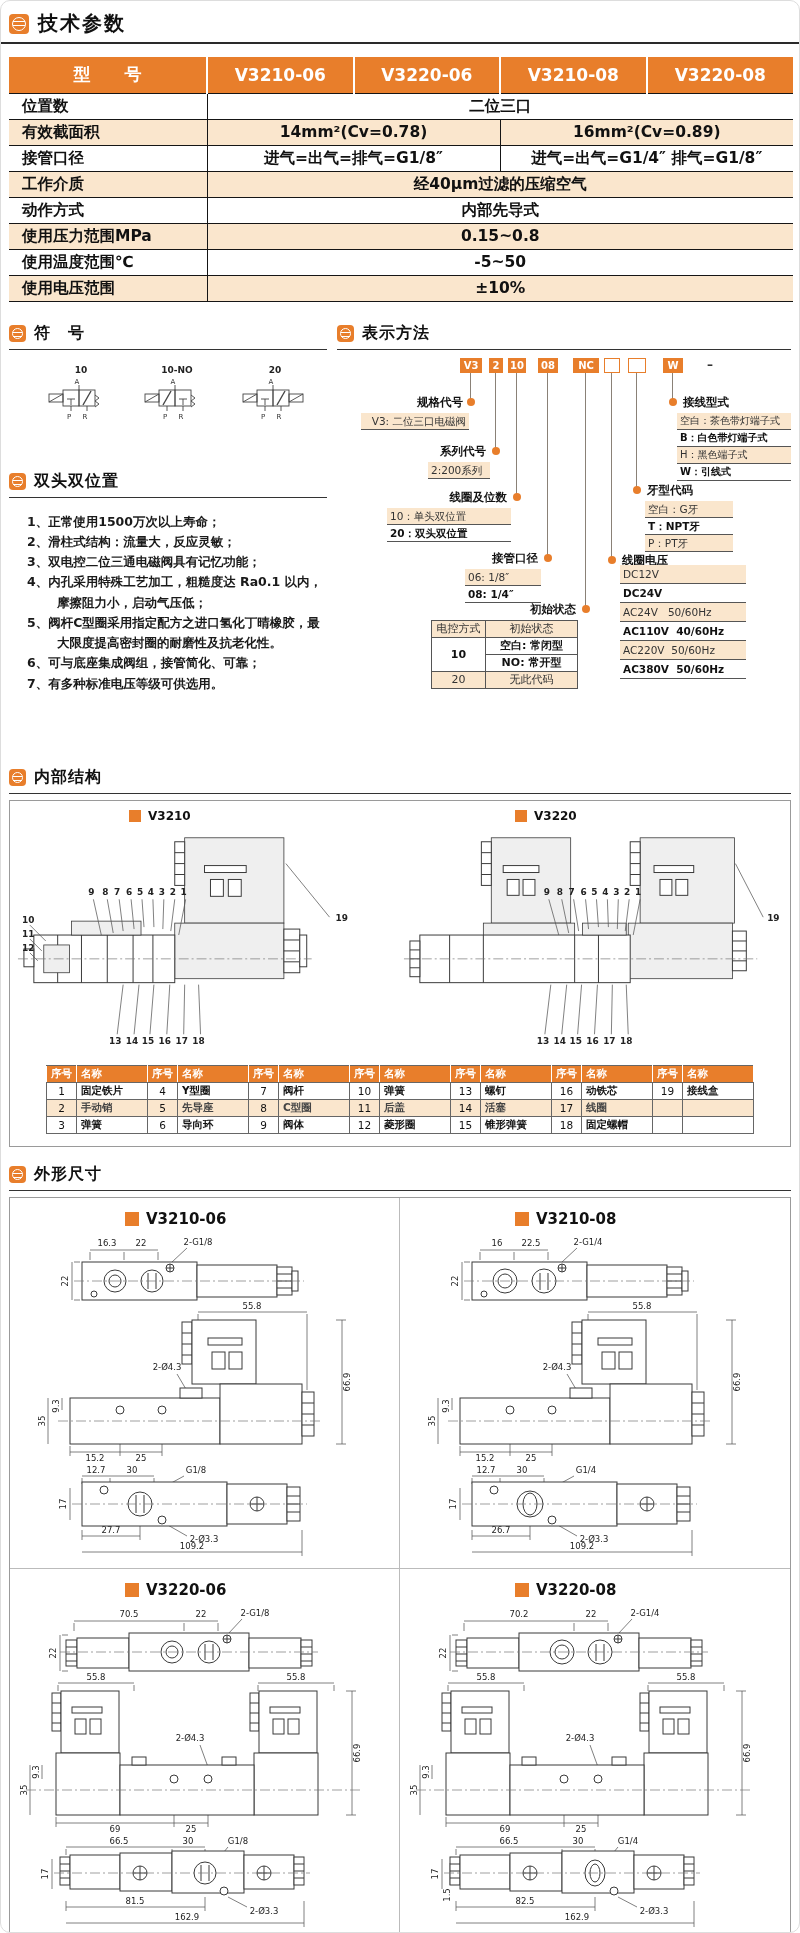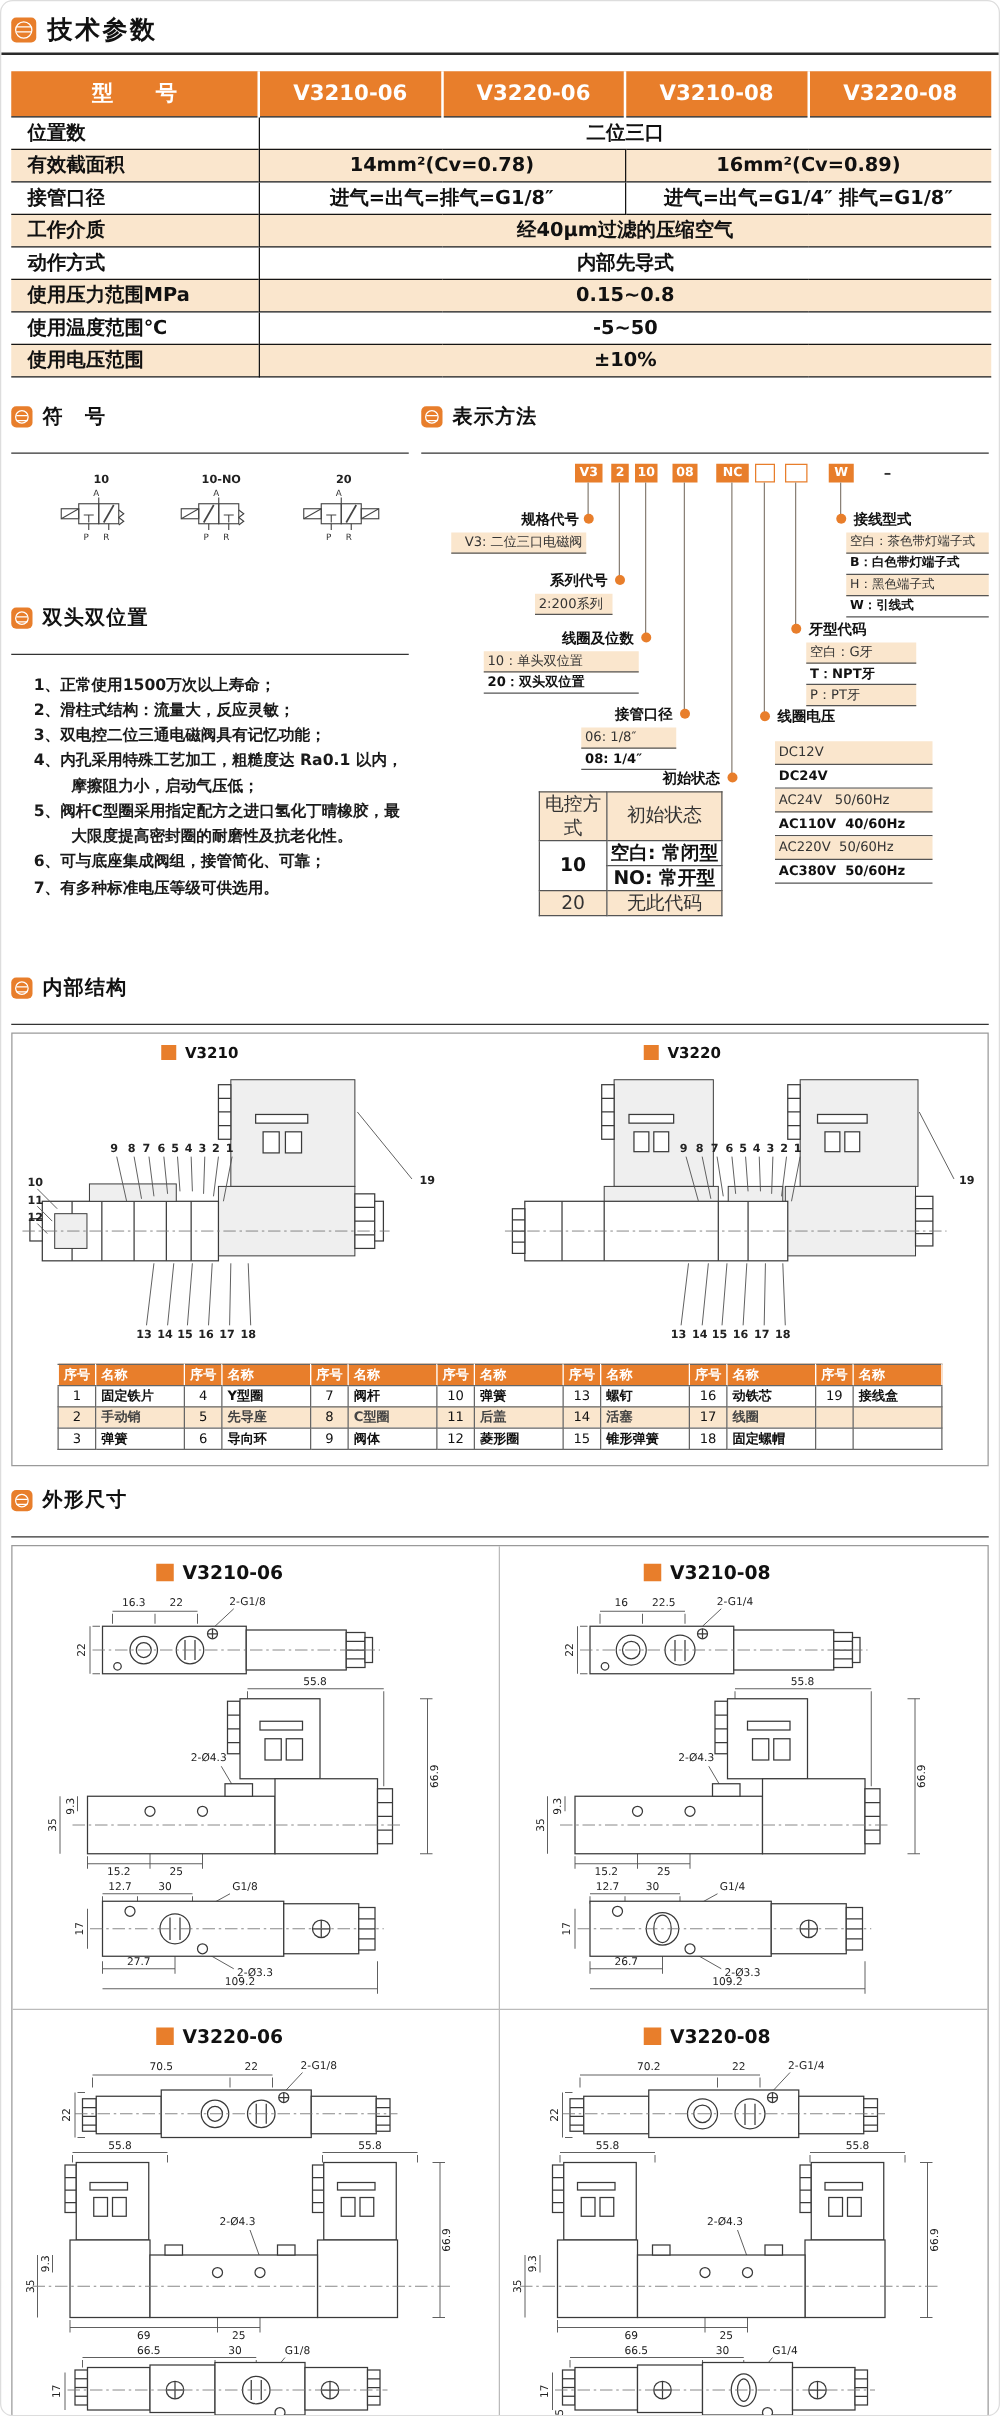--- a/index.html
+++ b/index.html
@@ -4,21 +4,21 @@
 <style>
 :root{--orange:#e87e2b;--peach:#fae6cd;--ink:#151515;}
 *{box-sizing:border-box;margin:0;padding:0;}
 body{width:800px;height:1933px;margin:0 auto;background:#fff;font-family:"DejaVu Sans","Liberation Sans",sans-serif;color:#111;position:relative;border:1px solid #ddd;border-radius:10px;overflow:hidden;}
 .icon-flower{width:17px;height:17px;background:var(--orange);border-radius:4px;position:relative;flex:0 0 auto;}
 .icon-flower::before{content:"";position:absolute;inset:3px;border:1.5px solid #fff;border-radius:50%;}
 .icon-flower::after{content:"";position:absolute;left:4px;right:4px;top:7px;height:3px;border-top:1px solid #fff;border-bottom:1px solid #fff;}
 .main-hdr{display:flex;align-items:center;gap:9px;padding:9px 8px 5px;border-bottom:2.5px solid #2a2a2a;}
 .main-hdr .icon-flower{width:20px;height:20px;}
 .main-hdr .txt{font-size:20px;font-weight:bold;letter-spacing:2px;}
-.sec-hdr{display:flex;align-items:center;gap:8px;padding:3px 0 18px;border-bottom:1.5px solid #333;}
+.sec-hdr{display:flex;align-items:center;gap:8px;padding:3px 0 5px;border-bottom:1.5px solid #333;}
 .sec-hdr .txt{font-size:16px;font-weight:bold;letter-spacing:1px;}
 
 table.spec{border-collapse:collapse;width:784px;margin:13px 8px 0;table-layout:fixed;}
 table.spec th{background:var(--orange);color:#fff;font-size:17px;font-weight:bold;height:36px;border-left:2px solid #fff;}
 table.spec th:first-child{border-left:none;width:198px;}
 table.spec td{height:26px;font-size:15.5px;font-weight:600;text-align:center;border-top:1.5px solid var(--ink);}
 table.spec tr:last-child td{border-bottom:1.5px solid var(--ink);}
 table.spec td.lab{text-align:left;padding-left:13px;font-weight:bold;border-right:1.5px solid var(--ink);}
 table.spec tr.peach td{background:var(--peach);}
 table.spec td.split{border-left:1.5px solid var(--ink);}
@@ -39,21 +39,21 @@
 .odash{position:absolute;top:2px;font-size:12px;font-weight:bold;color:#333;}
 .oline{position:absolute;width:1px;background:#8a8177;top:17px;}
 .odot{position:absolute;width:8px;height:8px;border-radius:50%;background:var(--orange);}
 .olabel{position:absolute;font-size:11.5px;font-weight:bold;white-space:nowrap;}
 .oopt{position:absolute;font-size:10.5px;}
 .oopt .row{height:17px;line-height:16px;padding:0 3px;border-bottom:1px solid #555;white-space:pre;overflow:hidden;}
 .oopt .row.peach{background:var(--peach);color:#333;}
 .oopt .row.wb{font-weight:bold;}
 .oopt.volt .row{height:19px;line-height:18px;width:126px;}
 .oopt.wire .row{font-size:10px;width:114px;}
-table.itable{position:absolute;border-collapse:collapse;font-size:15px;}
+table.itable{position:absolute;border-collapse:collapse;font-size:11px;}
 table.itable td{border:1px solid #555;height:17px;text-align:center;}
 table.itable td.c1{width:54px;}table.itable td.c2{width:92px;}
 table.itable td.peach{background:var(--peach);color:#333;}
 table.itable td.wb{font-weight:bold;}
 
 .box{border:1px solid #9a9a9a;margin:6px 8px 0;background:#fff;}
 .int-box{padding:8px 4px 12px;}
 .int-labels{display:flex;}
 .int-labels>div{width:50%;}
 .mini-label{display:flex;align-items:center;gap:7px;font-size:12px;font-weight:bold;padding-left:43px;}
@@ -296,21 +296,21 @@
               <td class="c2 wb">NO: 常开型</td>
             </tr>
         <tr>
               <td class="c1 peach">20</td>
               <td class="c2 peach">无此代码</td>
             </tr>
       </tbody>
         </table>
 
       <div class="olabel" style="left:285px;top:197px;">线圈电压</div>
-      <div class="oopt volt" style="left:283px;top:224px;">
+      <div class="oopt volt" style="left:283px;top:209px;">
         <div class="row peach">DC12V</div>
         <div class="row wb">DC24V</div>
         <div class="row peach">AC24V   50/60Hz</div>
         <div class="row wb">AC110V  40/60Hz</div>
         <div class="row peach">AC220V  50/60Hz</div>
         <div class="row wb">AC380V  50/60Hz</div>
       </div>
 
       <div class="olabel" style="left:310px;top:127px;">牙型代码</div>
       <div class="oopt" style="left:308px;top:145px;width:88px;">

